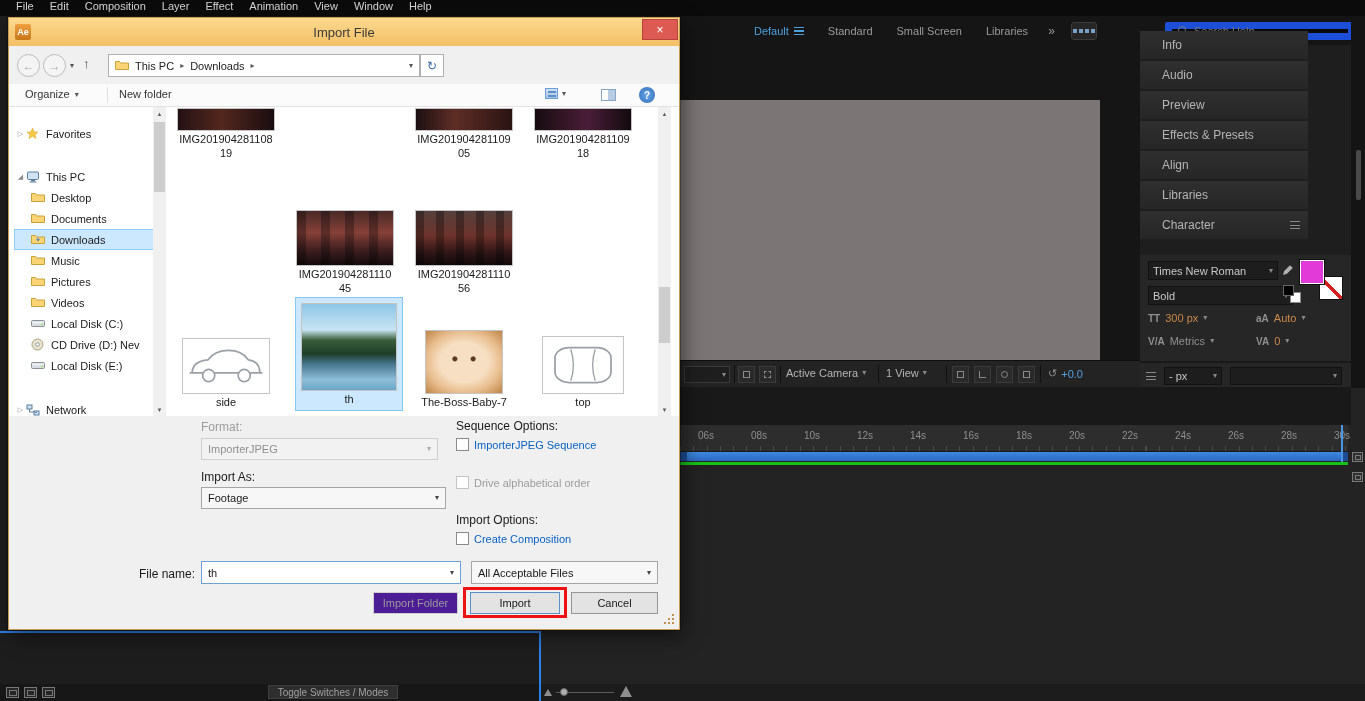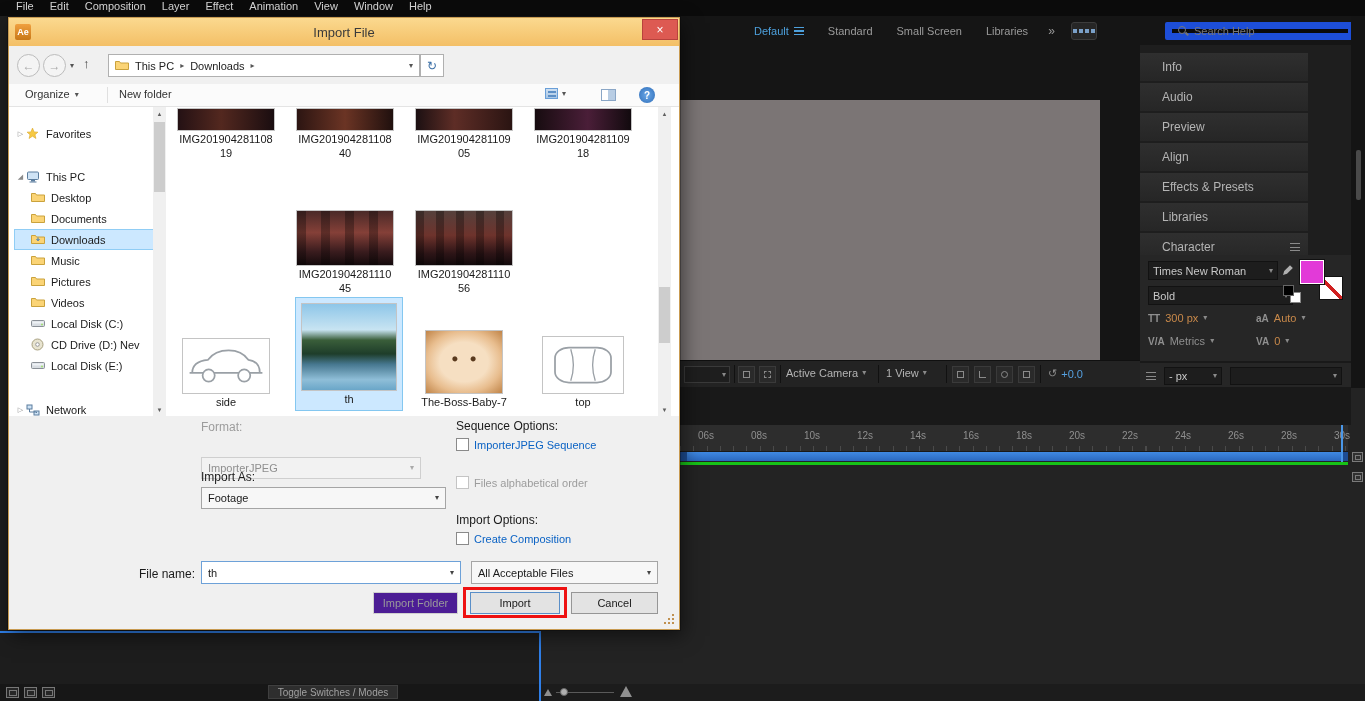--- a/index.html
+++ b/index.html
@@ -33,21 +33,21 @@
 .vt-text{position:absolute;top:6px;display:flex;align-items:center;gap:4px}
 .caret{font-size:8px;color:#8a8a8a;line-height:1}
 .vt-btn{position:absolute;top:5px;width:17px;height:17px;border:1px solid #3a3a3a;background:#2a2a2a}
 .vt-btn i{position:absolute;left:4px;top:4px;width:7px;height:7px;border:1px solid #8a8a8a}
 .vt-btn.dashed i{border-style:dashed}
 .vt-sep{position:absolute;top:4px;width:1px;height:18px;background:#111}
 .vt-combo{position:absolute;left:4px;top:5px;width:46px;height:17px;background:#1e1e1e;border:1px solid #3a3a3a;display:flex;align-items:center;justify-content:flex-end;padding-right:3px}
 .exposure{color:#55a0e0}
 
 
-.panels{position:absolute;left:1140px;top:53px;width:168px}
+.panels{position:absolute;left:1140px;top:31px;width:168px}
 .prow{height:28px;margin-bottom:2px;background:linear-gradient(#2f2f2f,#262626);color:#b4b4b4;font-size:12px;display:flex;align-items:center;padding:0 8px 0 22px}
 .prow .hamb{margin-left:auto}
 .char-box{position:absolute;left:1140px;top:255px;width:211px;height:106px;background:#262626}
 .acombo{position:absolute;height:19px;background:#1d1d1d;border:1px solid #121212;display:flex;align-items:center;padding:0 4px;font-size:11px;color:#c8c8c8}
 .acombo .caret{margin-left:auto}
 .hotval{color:#c9894a}
 .icotxt{color:#8f8f8f;font-size:10px;font-weight:bold}
 .gray{color:#8f8f8f}
 .charrow{position:absolute;font-size:11px;display:flex;align-items:center;gap:5px}
 .swatch-fill{position:absolute;left:160px;top:5px;width:24px;height:24px;background:#e23ad8;border:1px solid #fff;outline:1px solid #111;z-index:2}
@@ -237,24 +237,24 @@
     <div class="prow">
         <span>Info</span>
       </div>
     <div class="prow">
         <span>Audio</span>
       </div>
     <div class="prow">
         <span>Preview</span>
       </div>
     <div class="prow">
+        <span>Effects &amp; Presets</span>
+      </div>
+    <div class="prow">
         <span>Align</span>
-      </div>
-    <div class="prow">
-        <span>Effects &amp; Presets</span>
       </div>
     <div class="prow">
         <span>Libraries</span>
       </div>
     <div class="prow">
       <span>Character</span>
       <span class="hamb"></span>
     </div>
   </div>
 
@@ -505,24 +505,20 @@
       <div class="vscroll" style="left:649px;top:0;height:309px">
         <span class="varrow" style="top:0">▲</span>
         <span class="vthumb" style="top:180px;height:56px"></span>
         <span class="varrow" style="top:296px">▼</span>
       </div>
 
       <div class="file" style="left:162px;top:2px;width:110px">
         <div class="th t1a" style="width:96px;height:21px"></div>
         <div class="fl">IMG20190428110819</div>
       </div>
-      <div class="file" style="left:281px;top:2px;width:110px">
-        <div class="th t1b" style="width:96px;height:21px"></div>
-        <div class="fl">IMG20190428110840</div>
-      </div>
       <div class="file" style="left:400px;top:2px;width:110px">
         <div class="th t1c" style="width:96px;height:21px"></div>
         <div class="fl">IMG20190428110905</div>
       </div>
       <div class="file" style="left:519px;top:2px;width:110px">
         <div class="th t1d" style="width:96px;height:21px"></div>
         <div class="fl">IMG20190428110918</div>
       </div>
 
       <div class="file" style="left:281px;top:104px;width:110px">
@@ -559,40 +555,40 @@
               <rect x="8" y="4" rx="16" ry="12" width="64" height="40" fill="none" stroke="#9aa0a6" stroke-width="2"></rect>
               <path d="M26 6q6 18 0 36" fill="none" stroke="#9aa0a6" stroke-width="1.5"></path>
               <path d="M54 6q-6 18 0 36" fill="none" stroke="#9aa0a6" stroke-width="1.5"></path>
             </svg>
         </div>
         <div class="fl">top</div>
       </div>
     </div>
 
     <span class="formlbl graylbl" style="left:192px;top:402px">Format:</span>
-    <div class="wcombo disabled" style="left:192px;top:439px;width:220px;height:22px">
+    <div class="wcombo disabled" style="left:192px;top:420px;width:237px;height:22px">
       <span>ImporterJPEG</span>
       <span class="caret">▾</span>
     </div>
 
     <span class="formlbl" style="left:447px;top:401px">Sequence Options:</span>
     <div class="cbrow" style="left:447px;top:420px">
       <span class="cb"></span>
       <span class="bluelbl">ImporterJPEG Sequence</span>
     </div>
 
     <span class="formlbl" style="left:192px;top:452px">Import As:</span>
     <div class="wcombo" style="left:192px;top:469px;width:245px;height:22px">
       <span>Footage</span>
       <span class="caret">▾</span>
     </div>
 
     <div class="cbrow" style="left:447px;top:458px">
       <span class="cb" style="border-color:#c4c4c4"></span>
-      <span class="graylbl">Files alphabetical order</span>
+      <span class="graylbl">Drive alphabetical order</span>
     </div>
 
     <span class="formlbl" style="left:447px;top:495px">Import Options:</span>
     <div class="cbrow" style="left:447px;top:514px">
       <span class="cb"></span>
       <span class="bluelbl">Create Composition</span>
     </div>
 
     <span class="formlbl" style="left:128px;top:549px;width:58px;text-align:right">File name:</span>
     <div class="wcombo wedit" style="left:192px;top:543px;width:260px;height:23px">

